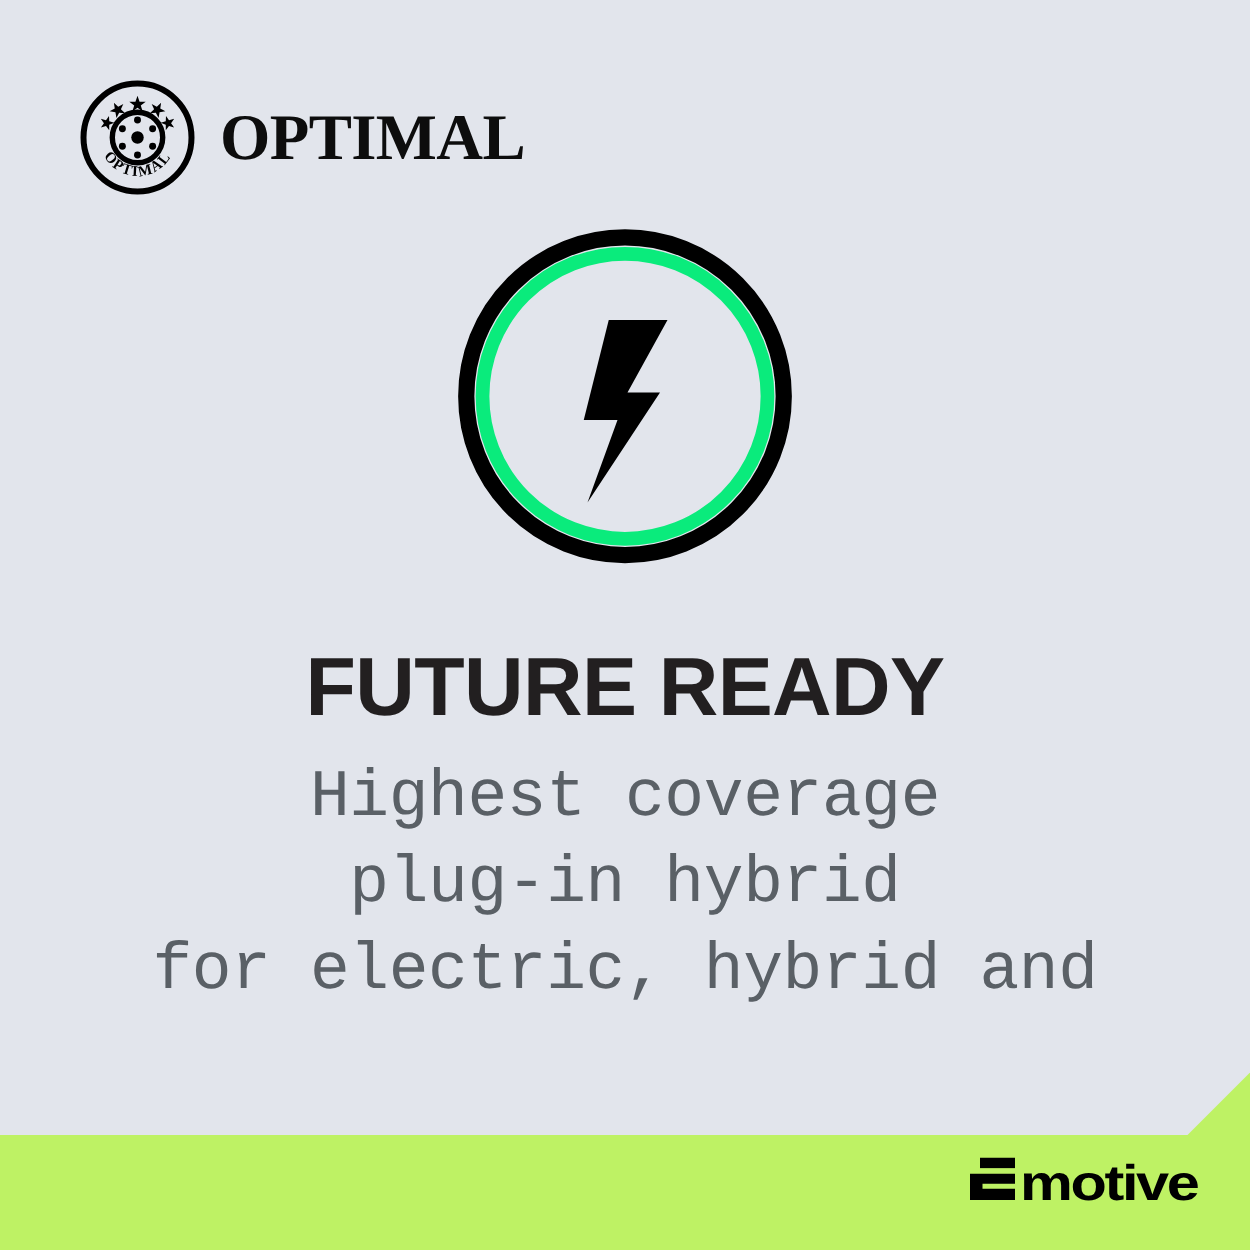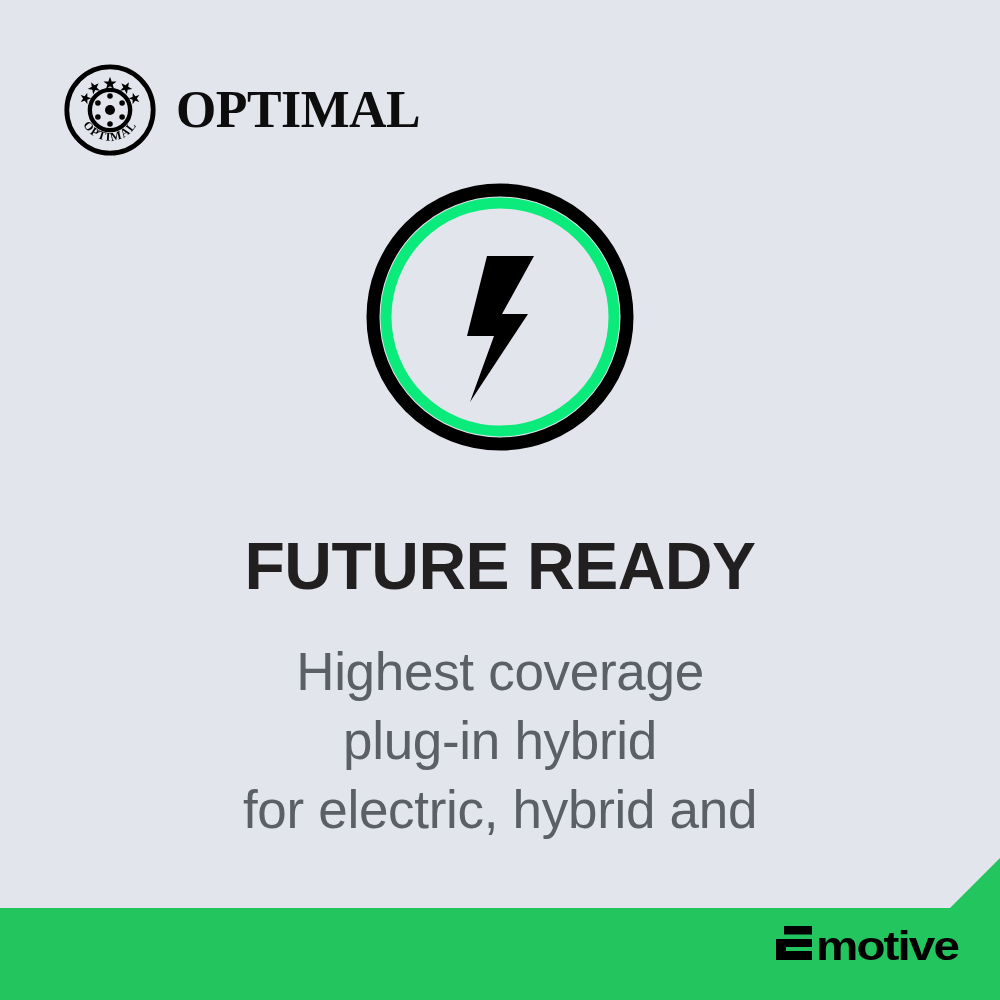--- a/index.html
+++ b/index.html
@@ -53,49 +53,49 @@
 
   
   .copy-block {
     position: absolute;
     left: 0;
     top: 516px;
     width: 1000px;
     text-align: center;
   }
   .headline {
-    margin: 17px;
+    margin: 0;
     font-family: "Liberation Sans", sans-serif;
     font-size: 66px;
     line-height: 1.0;
     font-weight: 700;
     letter-spacing: -0.5px;
     color: #221F20;
     white-space: nowrap;
   }
   .subcopy {
     margin: 0;
     padding-top: 22px;
-    font-family: Liberation Sans, sans-serif;
+    font-family: Liberation Mono, monospace;
     font-weight: 400;
     font-size: 53px;
     line-height: 1.30;
     letter-spacing: -0.3px;
     color: #5A6066;
   }
   .subcopy-line { display: block; white-space: nowrap; }
 
   
   .footer-banner {
     position: absolute;
     left: 0;
     bottom: 0;
     width: 1000px;
     height: 142px;
-    background: #22c55e;
+    background: #bef264;
     clip-path: polygon(0 50px, 950px 50px, 1000px 0, 1000px 142px, 0 142px);
   }
   .partner-logo {
     position: absolute;
     right: 40px;
     bottom: 30px;
     height: 44px;
     display: block;
   }
 </style>

